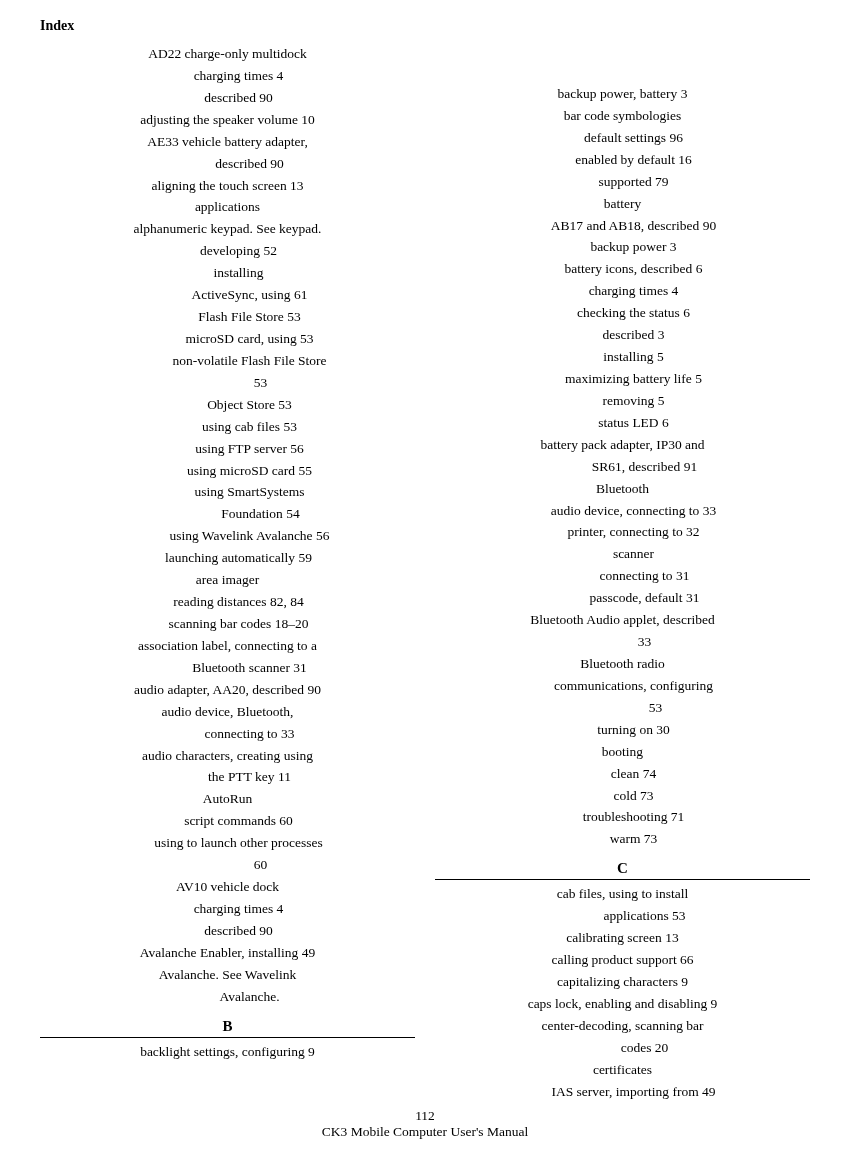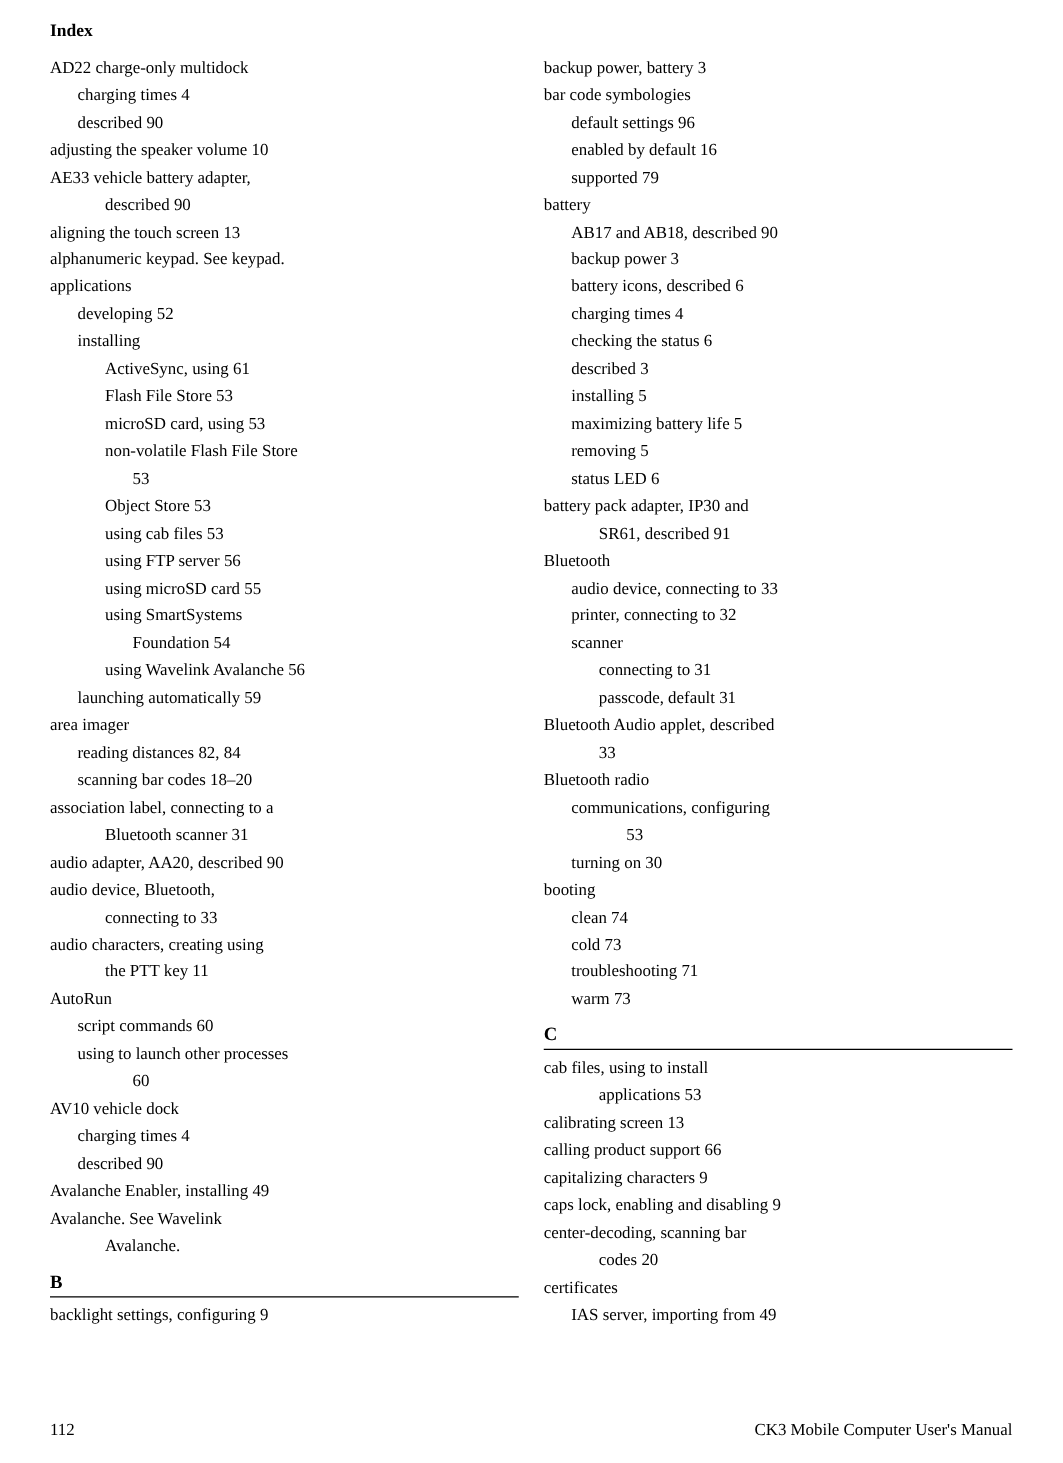--- a/index.html
+++ b/index.html
@@ -17,40 +17,43 @@
       display: flex;
       justify-content: space-between;
       align-items: baseline;
     }
     .page-header-title {
       font-weight: bold;
       font-size: 14px;
     }
     .page-footer {
       position: absolute;
-      bottom: 18px;
+      bottom: 30px;
       left: 0;
       width: 100%;
       padding: 0 40px;
       display: flex;
       justify-content: space-between;
       align-items: center;
       font-size: 13.5px;
+      flex-direction: column;
     }
     .content {
       padding: 6px 40px 40px 40px;
       display: flex;
       gap: 0;
+      text-align: center;
     }
     .col {
       flex: 1;
       padding-right: 20px;
     }
     .col:last-child {
       padding-right: 0;
+      margin-top: 40px;
     }
     .entry {
       margin-bottom: 1px;
       line-height: 1.55;
     }
     .entry-text {
       display: block;
     }
     .indent1 {
       padding-left: 22px;
@@ -99,24 +102,24 @@
       <div class="entry">
         <span class="entry-text">AE33 vehicle battery adapter,</span>
       </div>
       <div class="entry">
         <span class="entry-text indent2">described 90</span>
       </div>
       <div class="entry">
         <span class="entry-text">aligning the touch screen 13</span>
       </div>
       <div class="entry">
+        <span class="entry-text">applications</span>
+      </div>
+      <div class="entry">
         <span class="entry-text">alphanumeric keypad. See keypad.</span>
-      </div>
-      <div class="entry">
-        <span class="entry-text">applications</span>
       </div>
       <div class="entry">
         <span class="entry-text indent1">developing 52</span>
       </div>
       <div class="entry">
         <span class="entry-text indent1">installing</span>
       </div>
       <div class="entry">
         <span class="entry-text indent2">ActiveSync, using 61</span>
       </div>

